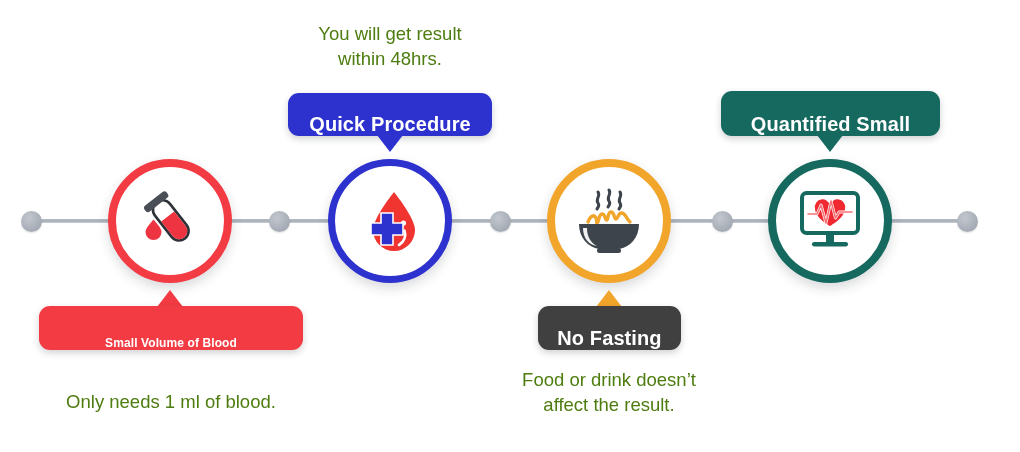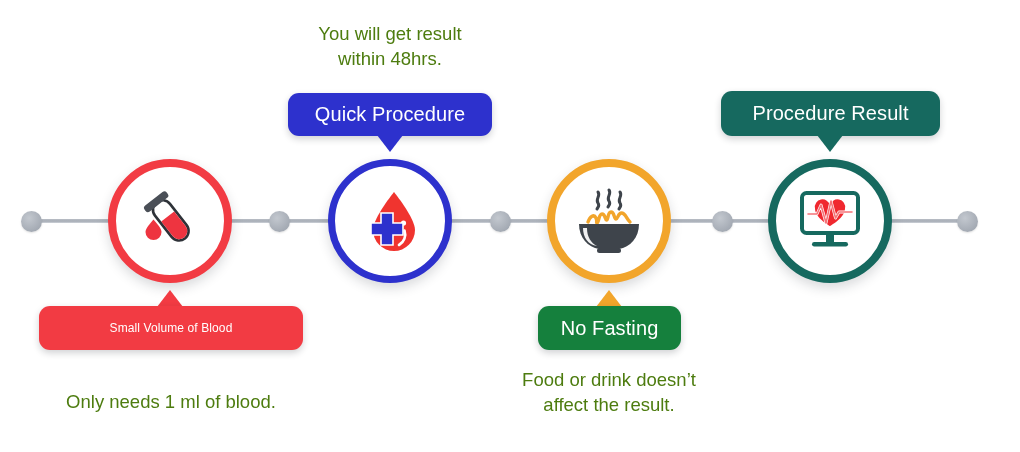--- a/index.html
+++ b/index.html
@@ -51,24 +51,24 @@
     box-shadow: 0 5px 12px rgba(30,35,45,0.17);
   }
   .node svg { display: block; }
 
   
   .badge {
     position: absolute;
     box-sizing: border-box;
     border-radius: 11px;
     display: flex;
-    align-items: center;
+    align-items: flex-end;
     justify-content: center;
     color: #ffffff;
-    font-weight: normal;
+    font-weight: bold;
     letter-spacing: 0.1px;
     box-shadow: 0 3px 7px rgba(25,30,40,0.20);
     white-space: nowrap;
   }
   .badge-arrow {
     position: absolute;
     width: 0;
     height: 0;
     border-left: 13px solid transparent;
     border-right: 13px solid transparent;
@@ -147,30 +147,30 @@
         </g>
         <path d="M17 36 c 2 -6 6 -8 8 -4 c 1.5 3 0 5 1 5 c 2 0 1.5 -9 5 -9 c 3.5 0 3 6 4.5 6
                  c 2 0 1 -8 4.5 -8 c 3.5 0 3 7 5 7 c 2 0 2 -6 5.5 -6 c 4 0 5 6 8.5 9" fill="none" stroke="#f2a52b" stroke-width="3.4" stroke-linecap="round" stroke-linejoin="round"></path>
         <path d="M8 38 h 60 c 0 14 -9 23 -20 25 h -20 c -11 -2 -20 -11 -20 -25 z" fill="#3e444b"></path>
         <path d="M16 42 c 0 9 4 15 10 18 c -9 -1 -14 -9 -14 -18 z" fill="#ffffff" opacity="0.92"></path>
         <rect x="26" y="62" width="24" height="5" rx="2.5" fill="#3e444b"></rect>
       </svg>
     </span>
   </div>
   <div class="badge-arrow arrow-up" style="left:596px; top:290px; border-bottom-color:#f2a52b;"></div>
-  <div class="badge" style="left:538px; top:306px; width:143px; height:44px; background:#15803d; font-size:20px;">
+  <div class="badge" style="left:538px; top:306px; width:143px; height:44px; background:#404040; font-size:20px;">
     <span>No Fasting</span>
   </div>
   <div class="caption" style="left:499px; top:367px; width:220px;">
     <div>Food or drink doesn’t</div>
     <div>affect the result.</div>
   </div>
 
   <div class="badge" style="left:721px; top:91px; width:219px; height:45px; background:#16695f; font-size:20px;">
-    <span>Procedure Result</span>
+    <span>Quantified Small</span>
   </div>
   <div class="badge-arrow arrow-down" style="left:817px; top:135px; border-top-color:#16695f;"></div>
   <div class="node" style="left:768px; top:159px; width:124px; height:124px; border:8px solid #16695f;">
     <span>
       <svg width="74" height="66" viewBox="0 0 74 66">
         <rect x="9" y="5" width="56" height="40" rx="4.5" ry="4.5" fill="#ffffff" stroke="#16695f" stroke-width="4"></rect>
         <rect x="33" y="45" width="8" height="9" fill="#16695f"></rect>
         <rect x="19" y="54" width="36" height="4.5" rx="2.2" fill="#16695f"></rect>
         <path d="M37 38 C 37 38 22 30 22 20.5 A 7.6 7.6 0 0 1 37 17.5 A 7.6 7.6 0 0 1 52 20.5
                  C 52 30 37 38 37 38 Z" fill="#f0282f"></path>

